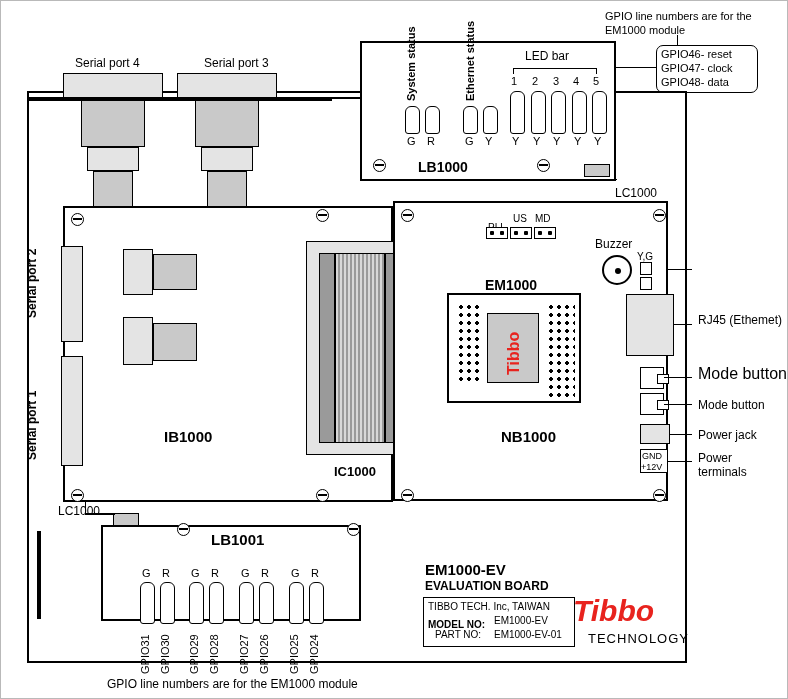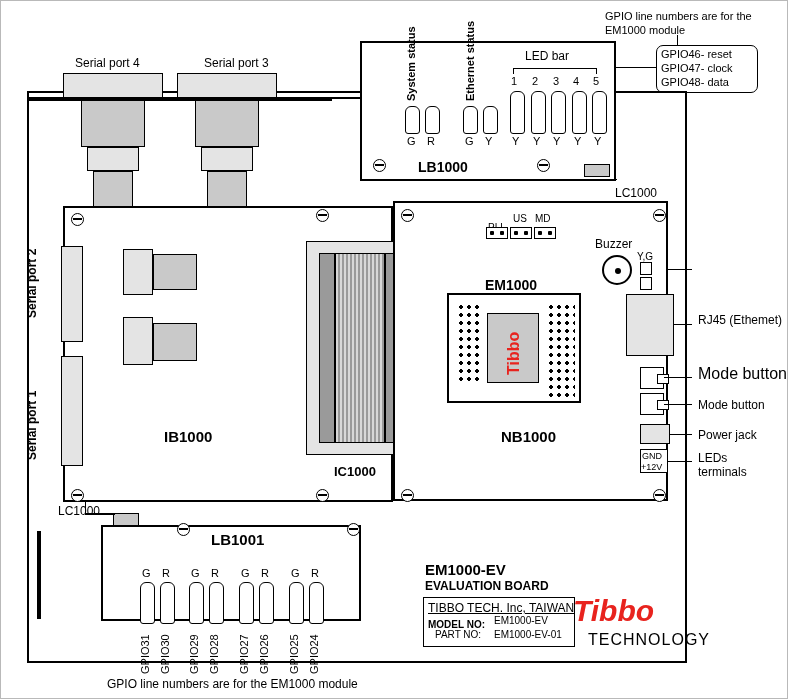--- a/index.html
+++ b/index.html
@@ -185,21 +185,21 @@
   <div class="line" style="left:673px;top:323px;width:18px;height:1px;"></div>
   <div class="line" style="left:663px;top:376px;width:28px;height:1px;"></div>
   <div class="line" style="left:663px;top:403px;width:28px;height:1px;"></div>
   <div class="line" style="left:669px;top:433px;width:22px;height:1px;"></div>
   <div class="line" style="left:667px;top:460px;width:24px;height:1px;"></div>
 
   <div class="txt" style="left:697px;top:312px;width:88px;white-space:normal;line-height:14px;font-size:12px;">RJ45 (Ethemet)</div>
   <div class="txt" style="left:697px;top:364px;font-size:16px;">Mode button</div>
   <div class="txt" style="left:697px;top:397px;font-size:12px;">Mode button</div>
   <div class="txt" style="left:697px;top:427px;font-size:12px;">Power jack</div>
-  <div class="txt" style="left:697px;top:450px;width:60px;white-space:normal;line-height:14px;font-size:12px;">LEDs terminals</div>
+  <div class="txt" style="left:697px;top:450px;width:60px;white-space:normal;line-height:14px;font-size:12px;">Power terminals</div>
 
   <div class="txt" style="left:57px;top:503px;font-size:12px;">LC1000</div>
   <div class="abs thin gray" style="left:112px;top:512px;width:26px;height:14px;"></div>
   <div class="line" style="left:84px;top:501px;width:1px;height:12px;"></div>
   <div class="line" style="left:84px;top:512px;width:30px;height:2px;"></div>
   <div class="line" style="left:36px;top:530px;width:4px;height:88px;"></div>
 
   <div class="abs box" style="left:100px;top:524px;width:260px;height:96px;"></div>
   <div class="txt b" style="left:210px;top:530px;font-size:15px;">LB1001</div>
   <div class="screw" style="left:176px;top:522px;"></div>
@@ -229,25 +229,25 @@
   <div class="txt vert" style="left:207px;top:625px;height:48px;font-size:11px;">GPIO28</div>
   <div class="txt vert" style="left:237px;top:625px;height:48px;font-size:11px;">GPIO27</div>
   <div class="txt vert" style="left:257px;top:625px;height:48px;font-size:11px;">GPIO26</div>
   <div class="txt vert" style="left:287px;top:625px;height:48px;font-size:11px;">GPIO25</div>
   <div class="txt vert" style="left:307px;top:625px;height:48px;font-size:11px;">GPIO24</div>
 
   <div class="abs" style="left:422px;top:558px;width:250px;height:90px;">
     <div class="txt b" style="left:2px;top:2px;font-size:15px;">EM1000-EV</div>
     <div class="txt b" style="left:2px;top:20px;font-size:12px;">EVALUATION BOARD</div>
     <div class="abs thin" style="left:0px;top:38px;width:152px;height:50px;">
-      <div class="txt" style="left:4px;top:3px;font-size:12px;text-decoration:underline;">TIBBO TECH. Inc, TAIWAN</div>
+      <div class="txt" style="left:4px;top:3px;font-size:10px;">TIBBO TECH. Inc, TAIWAN</div>
       <div class="txt" style="left:4px;top:21px;font-size:10px;font-weight:bold;">MODEL NO:</div>
       <div class="txt" style="left:70px;top:17px;font-size:10px;">EM1000-EV</div>
       <div class="txt" style="left:4px;top:31px;font-size:10px;padding-left:7px;">PART NO:</div>
       <div class="txt" style="left:70px;top:31px;font-size:10px;">EM1000-EV-01</div>
     </div>
     <div class="txt b" style="left:150px;top:35px;font-size:30px;color:#e8231e;font-style:italic;">Tibbo</div>
-    <div class="txt" style="left:165px;top:72px;font-size:16px;letter-spacing:1px;">TECHNOLOGY</div>
+    <div class="txt" style="left:165px;top:72px;font-size:13px;letter-spacing:1px;">TECHNOLOGY</div>
   </div>
 
   <div class="txt" style="left:106px;top:676px;font-size:12px;">GPIO line numbers are for the EM1000 module</div>
 
 </div>
 
 </body></html>

